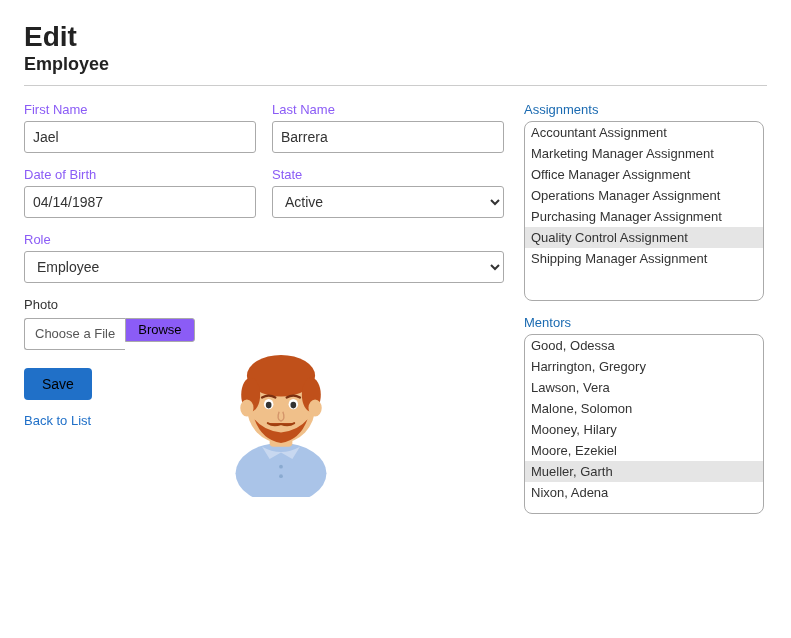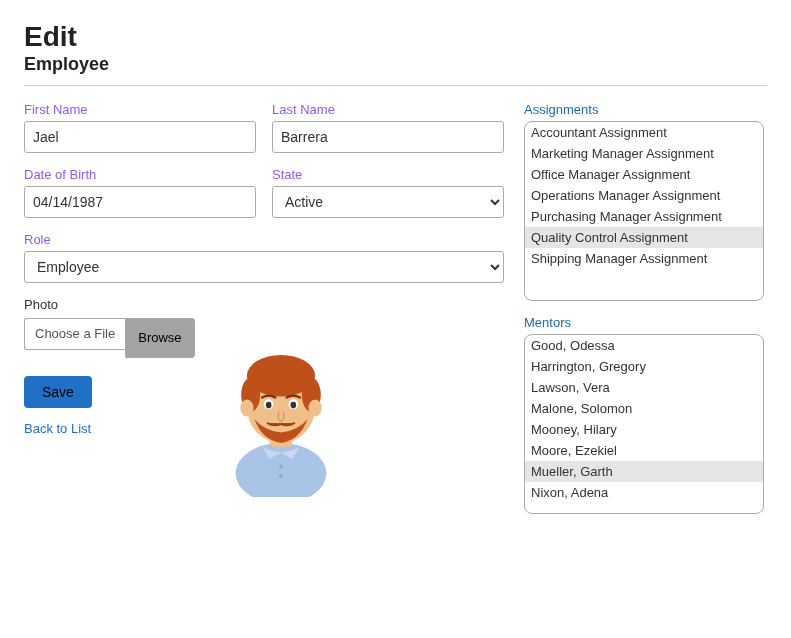--- a/index.html
+++ b/index.html
@@ -93,23 +93,23 @@
       height: 32px;
       min-width: 100px;
       display: flex;
       align-items: center;
     }
     .browse-btn {
       border: 1px solid #aaa;
       border-radius: 0 3px 3px 0;
       padding: 5px 12px;
       font-size: 13px;
-      background: #a3a3a3;
-      cursor: pointer;
-      height: 40px;
+      background: #8b5cf6;
+      cursor: pointer;
+      height: 24px;
       display: flex;
       align-items: center;
     }
     .save-btn {
       background: #2070c8;
       color: #000000;
       border: none;
       border-radius: 4px;
       padding: 8px 18px;
       font-size: 14px;

